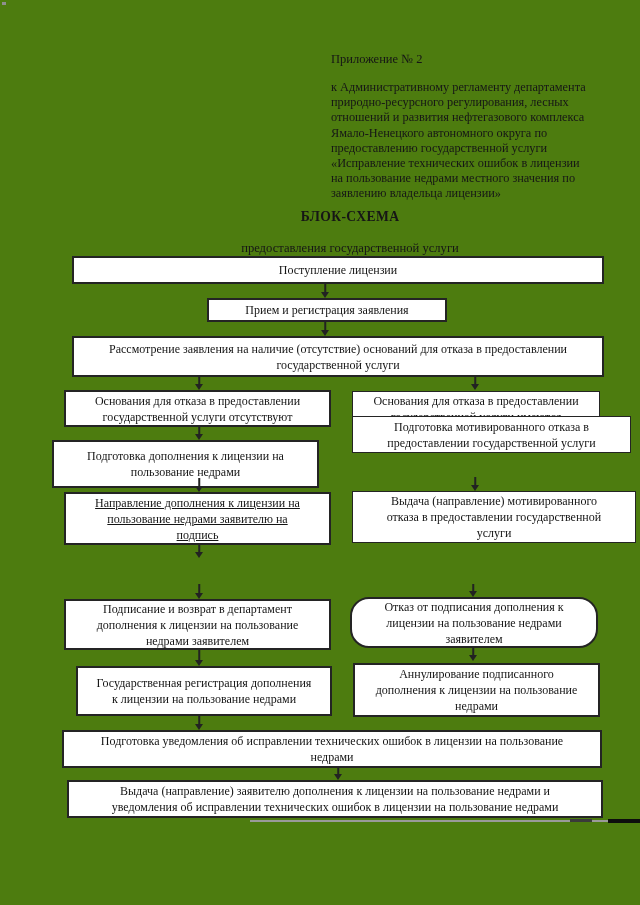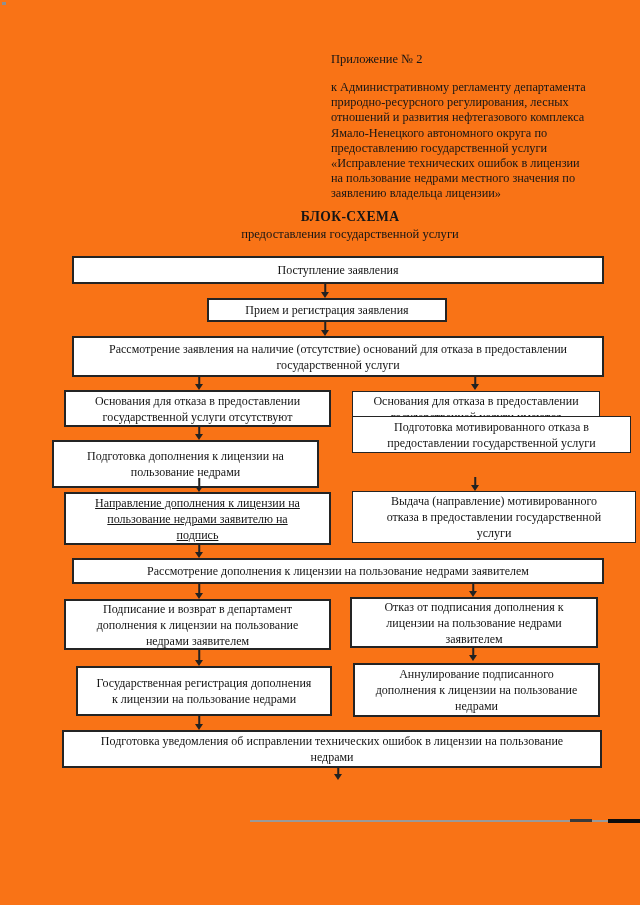--- a/index.html
+++ b/index.html
@@ -4,36 +4,36 @@
 <style>
   html, body { margin: 0; padding: 0; }
   body {
     width: 640px; height: 905px;
     background: #ffffff;
     font-family: "Liberation Serif", serif;
     color: #161616;
     position: relative;
     overflow: hidden;
   }
-  .page { position: absolute; inset: 0; background: #f97316; }
+  .page { position: absolute; inset: 0; background: #4d7c0f; }
 
   
   .appendix {
     position: absolute; left: 331px; top: 52px;
     font-size: 12.5px; white-space: pre-line;
   }
   .regulation {
     position: absolute; left: 331px; top: 80px; width: 280px;
     font-size: 12.3px; line-height: 15.2px; white-space: pre-line;
   }
 
   
   .title-wrap { position: absolute; left: 80px; top: 209px; width: 540px; text-align: center; }
   .title-main { font-size: 13.6px; font-weight: bold; letter-spacing: .4px; }
-  .title-sub  { font-size: 12.6px; margin-top: 2px; }
+  .title-sub  { font-size: 12.6px; margin-top: 16px; }
 
   
   .box {
     position: absolute; box-sizing: border-box;
     border: 2px solid #242424; background: #fff;
     display: flex; align-items: center; justify-content: center;
     text-align: center; padding: 1px 8px;
     font-size: 12px; line-height: 16px;
     white-space: pre-line; color: #141414;
   }
@@ -73,21 +73,21 @@
 предоставлению государственной услуги
 «Исправление технических ошибок в лицензии
 на пользование недрами местного значения по
 заявлению владельца лицензии»</div>
 
   <div class="title-wrap">
     <div class="title-main">БЛОК-СХЕМА</div>
     <div class="title-sub">предоставления государственной услуги</div>
   </div>
 
-  <div class="box" style="left:72px; top:256px; width:532px; height:28px;">Поступление заявления</div>
+  <div class="box" style="left:72px; top:256px; width:532px; height:28px;">Поступление лицензии</div>
 
   <div class="arrow" style="left:318px; top:284px; height:14px;"></div>
 
   <div class="box" style="left:207px; top:298px; width:240px; height:24px;">Прием и регистрация заявления</div>
 
   <div class="arrow" style="left:318px; top:322px; height:14px;"></div>
 
   <div class="box" style="left:72px; top:336px; width:532px; height:41px;">Рассмотрение заявления на наличие (отсутствие) оснований для отказа в предоставлении
 государственной услуги</div>
 
@@ -112,48 +112,49 @@
 
   <div class="box" style="left:64px; top:492px; width:267px; height:53px;text-decoration:underline;">Направление дополнения к лицензии на
 пользование недрами заявителю на
 подпись</div>
   <div class="box thin" style="left:352px; top:491px; width:284px; height:52px;">Выдача (направление) мотивированного
 отказа в предоставлении государственной
 услуги</div>
 
   <div class="arrow" style="left:192px; top:545px; height:13px;"></div>
 
-  <div class="box" style="left:72px; top:558px; width:532px; height:26px;">Рассмотрение дополнения к лицензии на пользование недрами заявителем</div>
 
   <div class="arrow" style="left:192px; top:584px; height:15px;"></div>
   <div class="arrow" style="left:466px; top:584px; height:13px;"></div>
 
   <div class="box" style="left:64px; top:599px; width:267px; height:51px;">Подписание и возврат в департамент
 дополнения к лицензии на пользование
 недрами заявителем</div>
-  <div class="box" style="left:350px; top:597px; width:248px; height:51px;">Отказ от подписания дополнения к
+  <div class="box" style="left:350px; top:597px; width:248px; height:51px;border-radius:19px;">Отказ от подписания дополнения к
 лицензии на пользование недрами
 заявителем</div>
 
   <div class="arrow" style="left:192px; top:650px; height:16px;"></div>
   <div class="arrow" style="left:466px; top:648px; height:13px;"></div>
 
   <div class="box" style="left:76px; top:666px; width:256px; height:50px;">Государственная регистрация дополнения
 к лицензии на пользование недрами</div>
   <div class="box" style="left:353px; top:663px; width:247px; height:54px;">Аннулирование подписанного
 дополнения к лицензии на пользование
 недрами</div>
 
   <div class="arrow" style="left:192px; top:716px; height:14px;"></div>
 
   <div class="box" style="left:62px; top:730px; width:540px; height:38px;">Подготовка уведомления об исправлении технических ошибок в лицензии на пользование
 недрами</div>
 
   <div class="arrow" style="left:331px; top:768px; height:12px;"></div>
 
+  <div class="box" style="left:67px; top:780px; width:536px; height:38px;">Выдача (направление) заявителю дополнения к лицензии на пользование недрами и
+уведомления об исправлении технических ошибок в лицензии на пользование недрами</div>
 
   <div class="speck"></div>
   <div class="scanline-dashes"></div>
   <div class="scanline"></div>
   <div class="scanline-dark1"></div>
   <div class="scanline-dark2"></div>
 
 </div>
 
 </body></html>

